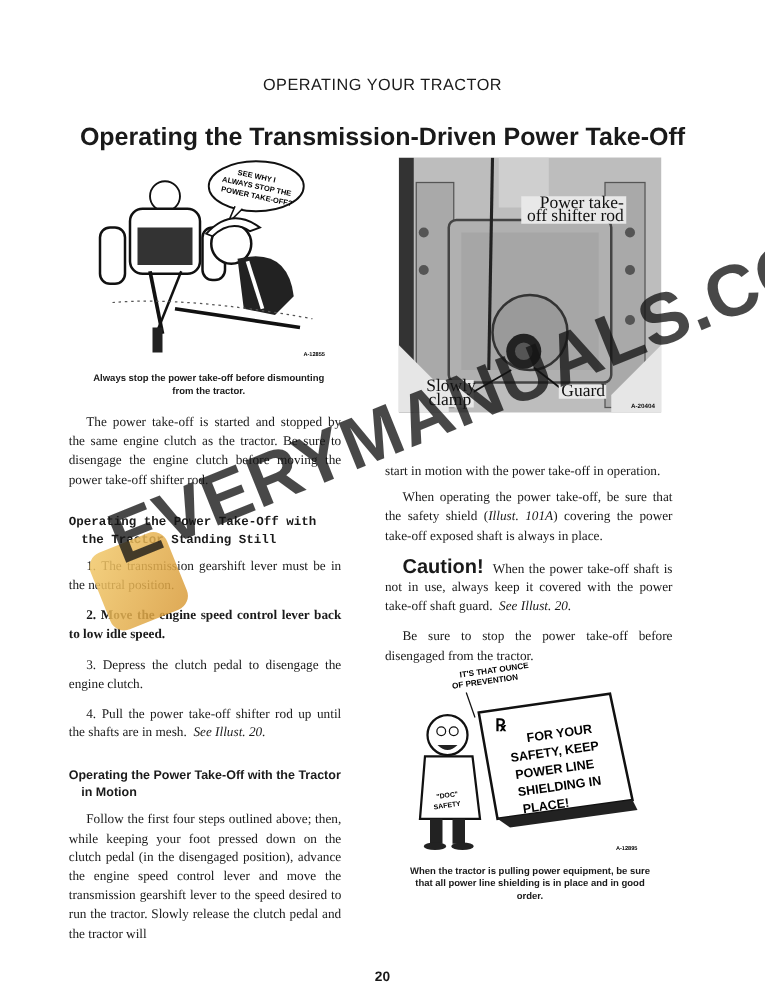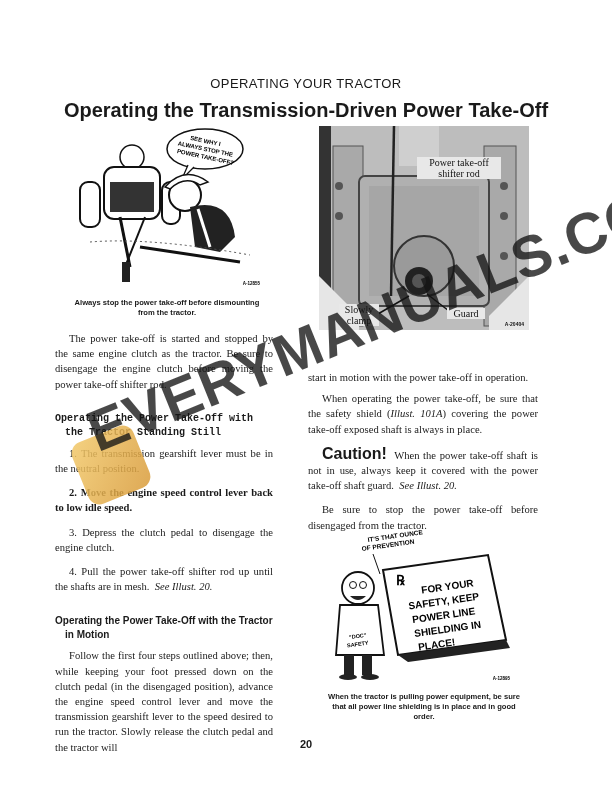--- a/index.html
+++ b/index.html
@@ -1,32 +1,32 @@
 <!DOCTYPE html>
 <html><head>
 <meta charset="utf-8">
 <style>
   html, body { margin:0; padding:0; background:#fff; }
   body { width:612px; height:792px; position:relative; overflow:hidden; color:#1a1a1a; font-family:"Liberation Serif", serif; }
   .abs { position:absolute; }
   .hdr { font-family:"Liberation Sans", sans-serif; text-align:center; left:0; width:612px; }
-  .title1 { top:76px; font-size:13px; letter-spacing:0.4px; }
+  .title1 { top:60px; font-size:13px; letter-spacing:0.4px; }
   .title2 { top:99px; font-size:20px; font-weight:bold; }
   .p { font-size:10.6px; line-height:15.2px; text-align:justify; text-indent:14px; margin:0; }
   .noind { text-indent:0; }
   .h3 { font-family:"Liberation Sans", sans-serif; font-size:10px; line-height:14px; font-weight:bold; margin:0; padding-left:10px; text-indent:-10px; }
   .cap { font-family:"Liberation Sans", sans-serif; font-size:7.6px; font-weight:bold; text-align:center; line-height:10px; margin:0; }
   .col-left { left:55px; width:218px; }
   .col-right { left:308px; width:230px; }
   .sans { font-family:"Liberation Sans", sans-serif; font-weight:bold; font-size:16px; }
   .watermark { left:90px; top:400px; width:470px; transform:rotate(-22deg); transform-origin:left center; font-family:"Liberation Sans", sans-serif; font-weight:bold; font-size:58px; color:rgba(20,20,20,0.78); letter-spacing:1px; white-space:nowrap; pointer-events:none; }
   .logo { left:78px; top:432px; width:66px; height:66px; border-radius:12px; background:linear-gradient(135deg,#f2c96a,#d89a38); opacity:0.85; transform:rotate(-22deg); }
-  .pagenum { left:0; width:612px; text-align:center; top:738px; font-family:"Liberation Sans", sans-serif; font-weight:bold; font-size:11px; }
+  .pagenum { left:0; width:612px; text-align:center; top:776px; font-family:"Liberation Sans", sans-serif; font-weight:bold; font-size:11px; }
   .photo { left:319px; top:126px; width:210px; height:204px; background:#c9c9c9; overflow:hidden; }
-  .label-box { position:absolute; background:#e8e8e8; font-family:"Liberation Serif", serif; font-size:10px; line-height:11px; color:#111; padding:0 2px; text-align:center; }
+  .label-box { position:absolute; background:#e8e8e8; font-family:"Liberation Serif", serif; font-size:14px; line-height:11px; color:#111; padding:0 2px; text-align:right; }
 </style>
 </head>
 <body>
 
 <div class="abs hdr title1">OPERATING YOUR TRACTOR</div>
 <div class="abs hdr title2">Operating the Transmission-Driven Power Take-Off</div>
 
 <div class="abs" style="left:70px;top:127px;width:200px;height:160px;">
   <svg width="200" height="160" viewBox="0 0 200 160">
 

